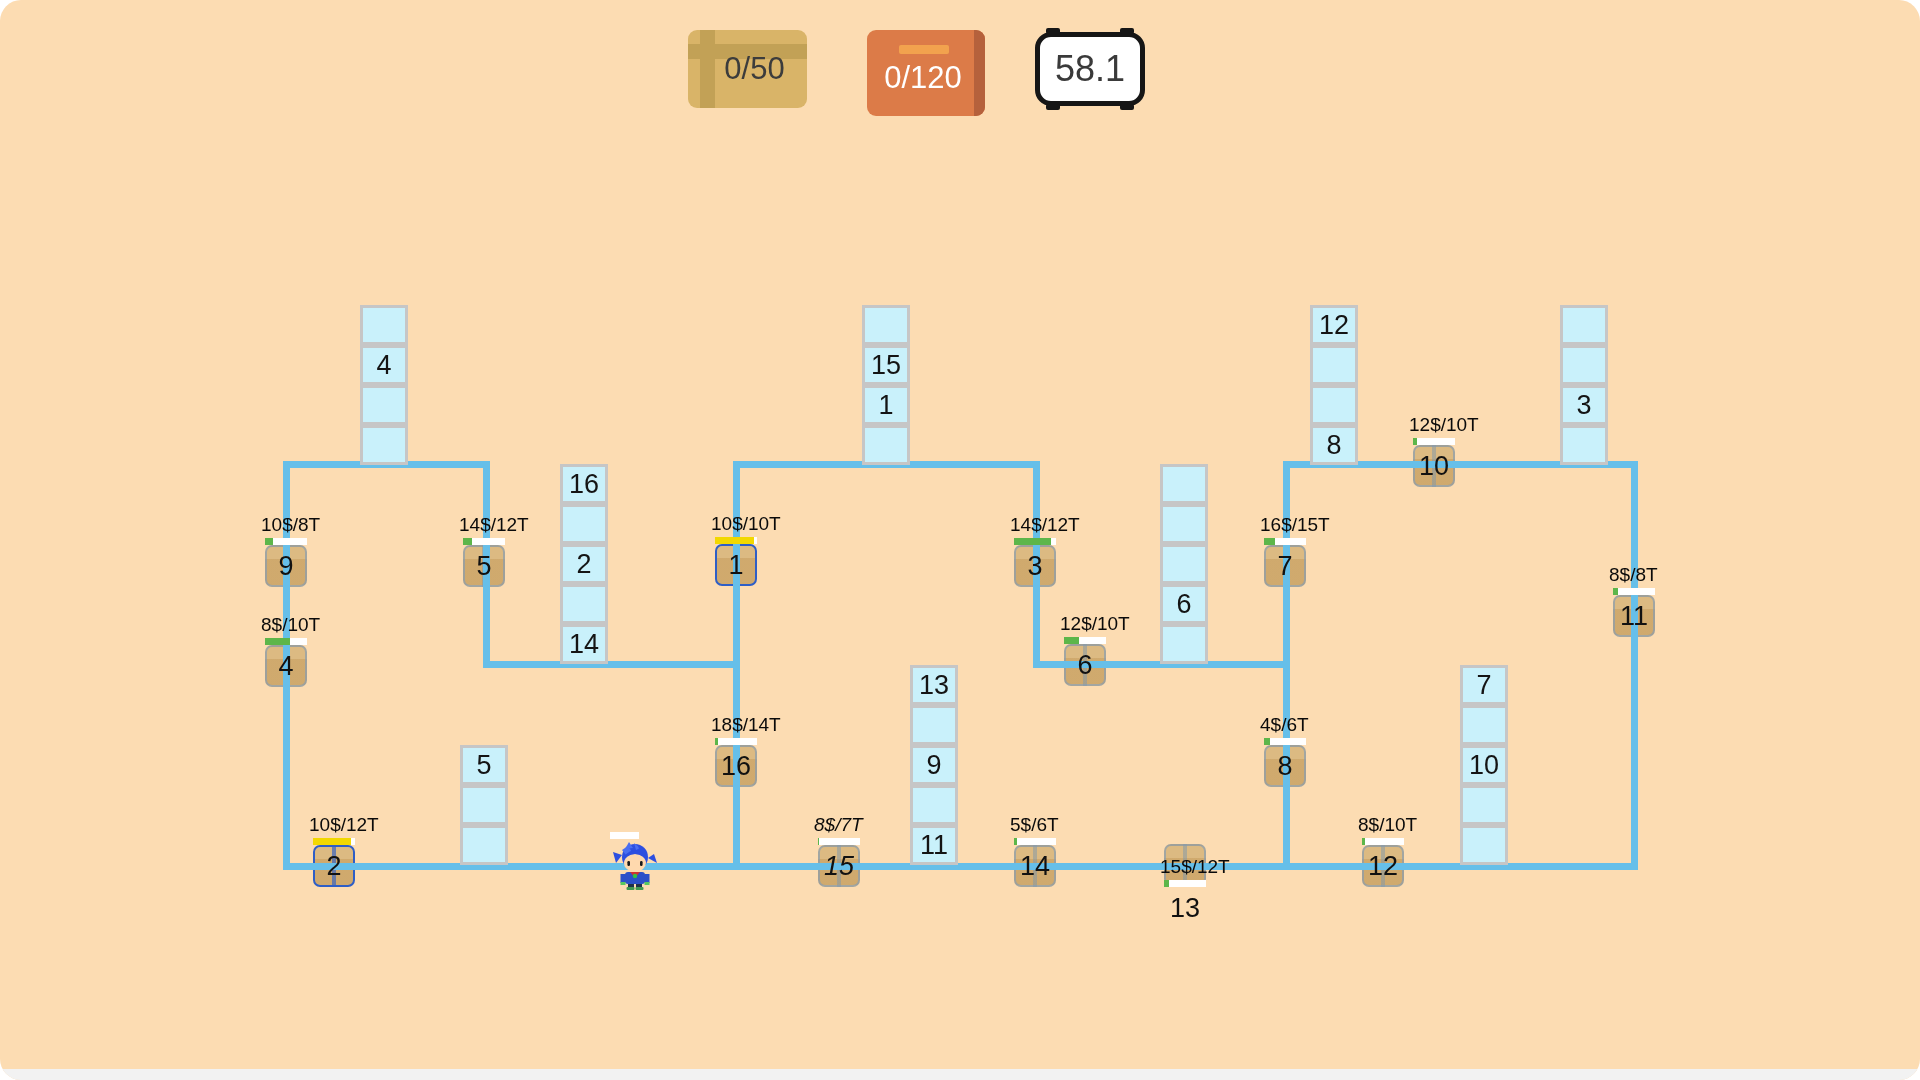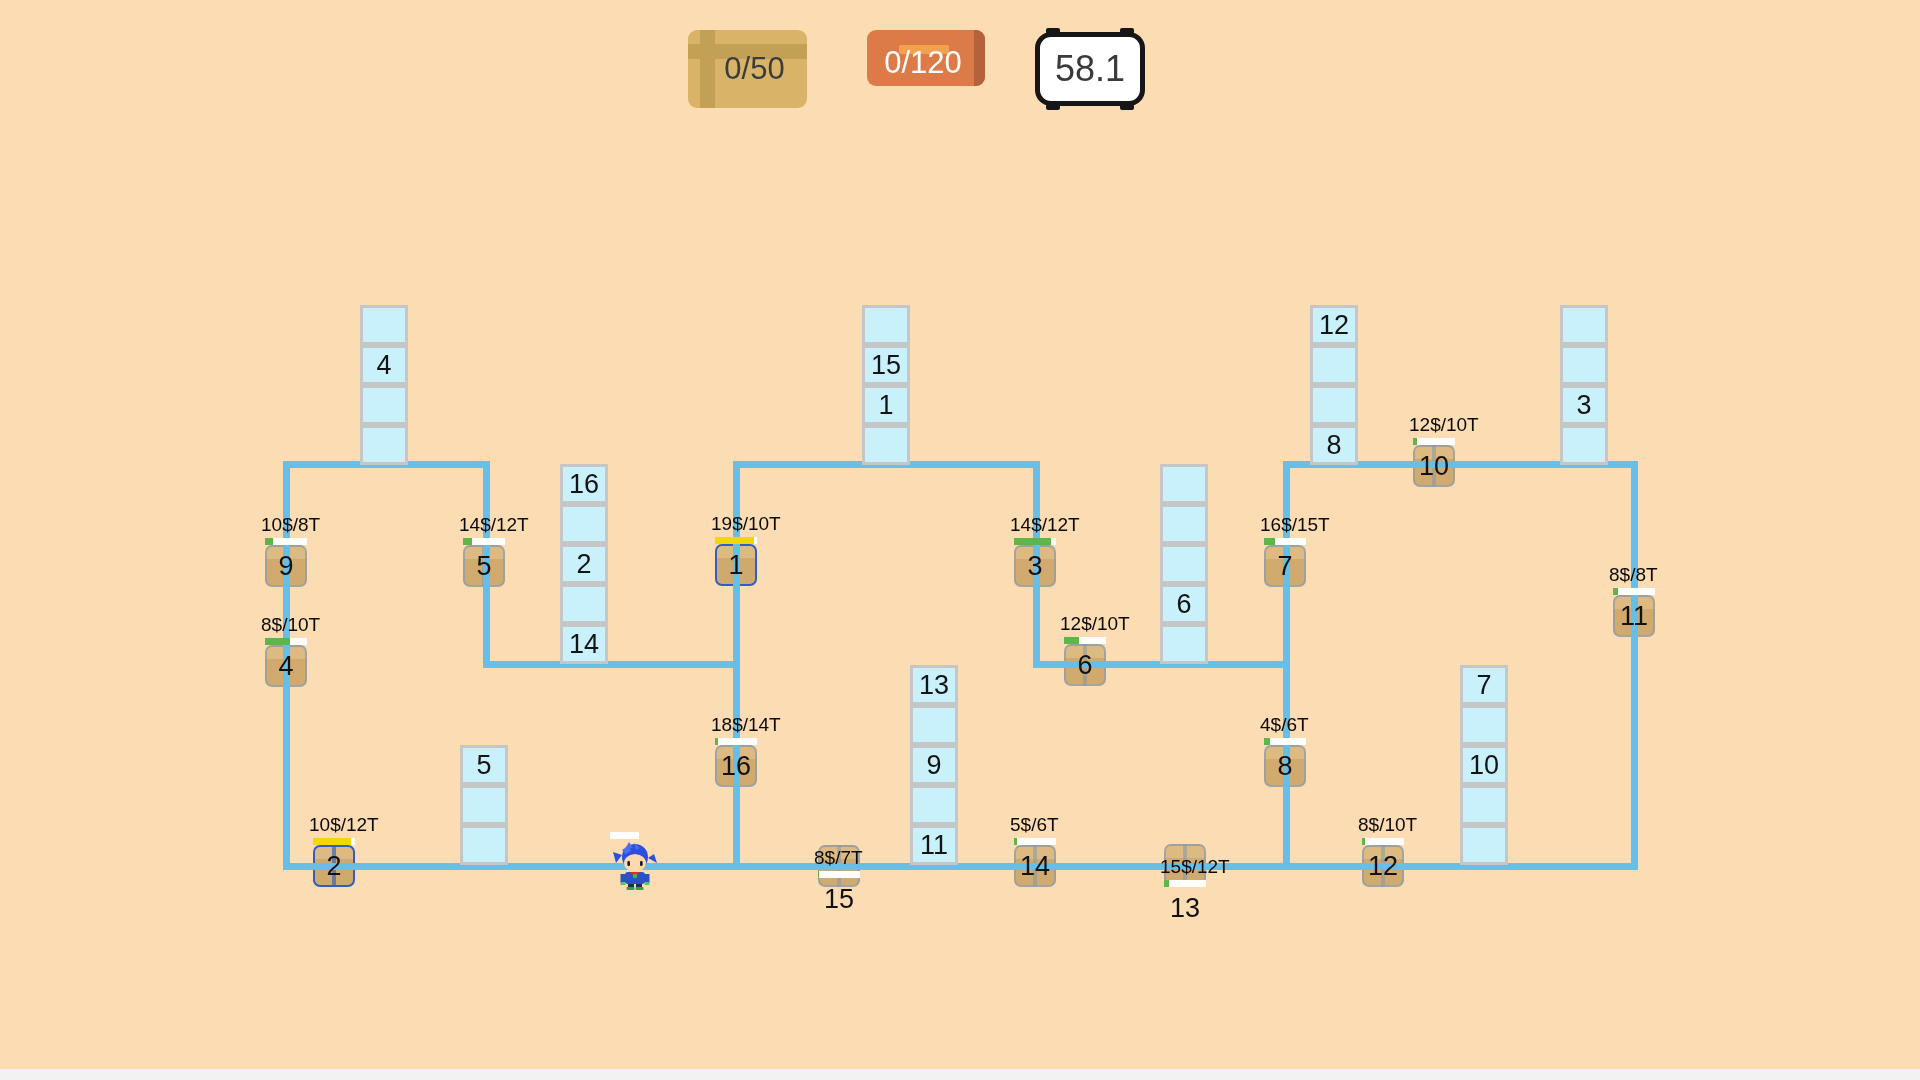--- a/index.html
+++ b/index.html
@@ -1,25 +1,25 @@
 <!DOCTYPE html>
 <html><head>
 <meta charset="utf-8">
 <style>
   html,body{margin:0;padding:0;}
   body{font-family:"Liberation Sans","DejaVu Sans",sans-serif;}
-  #stage{position:relative;width:1920px;height:1080px;background:#fcdcb2;overflow:hidden;}
+  #stage{position:relative;width:1920px;height:1080px;background:#fcdcb2;overflow:hidden;border-radius:21px;}
 
   
   .hud-item{position:absolute;box-sizing:border-box;}
   #hud-cardboard{left:688px;top:30px;width:119px;height:78px;background:#d9b468;border-radius:9px;}
   #hud-cardboard .tape-v{position:absolute;left:12px;top:0;width:15px;height:100%;background:#c2a156;}
   #hud-cardboard .tape-h{position:absolute;left:0;top:14px;width:100%;height:15px;background:#c2a156;}
   #hud-cardboard .hud-text{position:absolute;left:14px;right:0;top:0;height:100%;display:flex;align-items:center;justify-content:center;font-size:31px;color:#3c3c3c;}
-  #hud-brick{left:867px;top:30px;width:118px;height:56px;background:#dc7b48;border-radius:9px;}
+  #hud-brick{left:867px;top:30px;width:118px;height:86px;background:#dc7b48;border-radius:9px;}
   #hud-brick .band{position:absolute;right:0;top:0;bottom:0;width:11px;background:#b5613c;border-radius:0 9px 9px 0;}
   #hud-brick .stripe{position:absolute;left:50%;margin-left:-27px;top:15px;width:50px;height:9px;background:#f2a24e;border-radius:2px;}
   #hud-brick .hud-text{position:absolute;left:0;right:6px;top:10px;bottom:0;display:flex;align-items:center;justify-content:center;font-size:31px;color:#ffffff;}
   #hud-timer{left:1035px;top:32px;width:110px;height:74px;background:#ffffff;border:5px solid #161616;border-radius:16px;}
   #hud-timer .hud-text{position:absolute;left:0;right:0;top:0;bottom:0;display:flex;align-items:center;justify-content:center;font-size:36px;color:#3a3a3a;}
   .nub{position:absolute;width:14px;height:6px;background:#161616;border-radius:2px;}
   .nub.tl{left:6px;top:-9px;} .nub.tr{right:6px;top:-9px;}
   .nub.bl{left:6px;bottom:-9px;} .nub.br{right:6px;bottom:-9px;}
 
   
@@ -207,37 +207,37 @@
         <div class="crate-label">14$/12T</div>
         <div class="crate-num">
           <span>5</span>
         </div>
       </div>
       <div class="crate-body sel" style="left: 715px; top: 544px;"></div>
       <div class="crate-overlay" style="left: 715px; top: 544px;">
         <div class="crate-bar">
           <div class="fill" style="width: 93%; background: rgb(242, 216, 0);"></div>
         </div>
-        <div class="crate-label">19$/10T</div>
+        <div class="crate-label">10$/10T</div>
         <div class="crate-num">
           <span>1</span>
         </div>
       </div>
       <div class="crate-body" style="left: 715px; top: 745px;"></div>
       <div class="crate-overlay" style="left: 715px; top: 745px;">
         <div class="crate-bar">
           <div class="fill" style="width: 8%; background: rgb(93, 182, 74);"></div>
         </div>
         <div class="crate-label">18$/14T</div>
         <div class="crate-num">
           <span>16</span>
         </div>
       </div>
       <div class="crate-body" style="left: 818px; top: 845px;"></div>
-      <div class="crate-overlay" style="left: 818px; top: 878px;">
+      <div class="crate-overlay" style="left: 818px; top: 845px; font-style: italic;">
         <div class="crate-bar">
           <div class="fill" style="width: 3%; background: rgb(93, 182, 74);"></div>
         </div>
         <div class="crate-label">8$/7T</div>
         <div class="crate-num">
           <span>15</span>
         </div>
       </div>
       <div class="crate-body" style="left: 1014px; top: 545px;"></div>
       <div class="crate-overlay" style="left: 1014px; top: 545px;">

